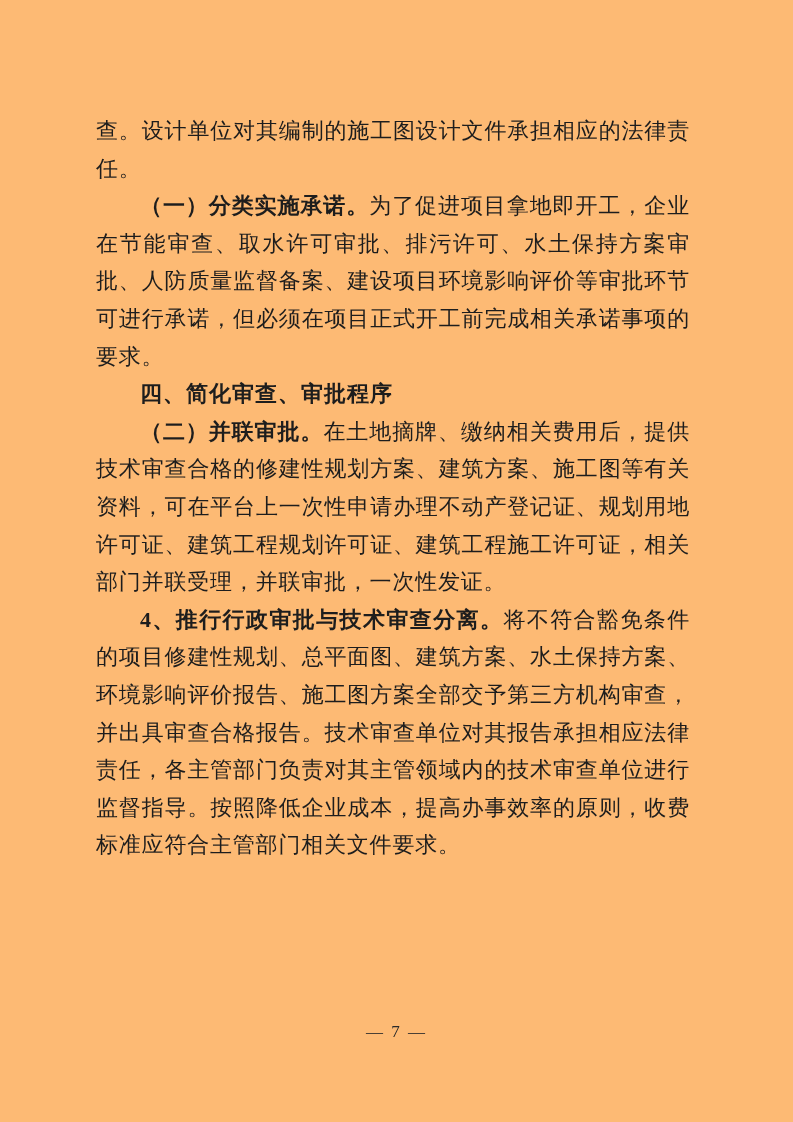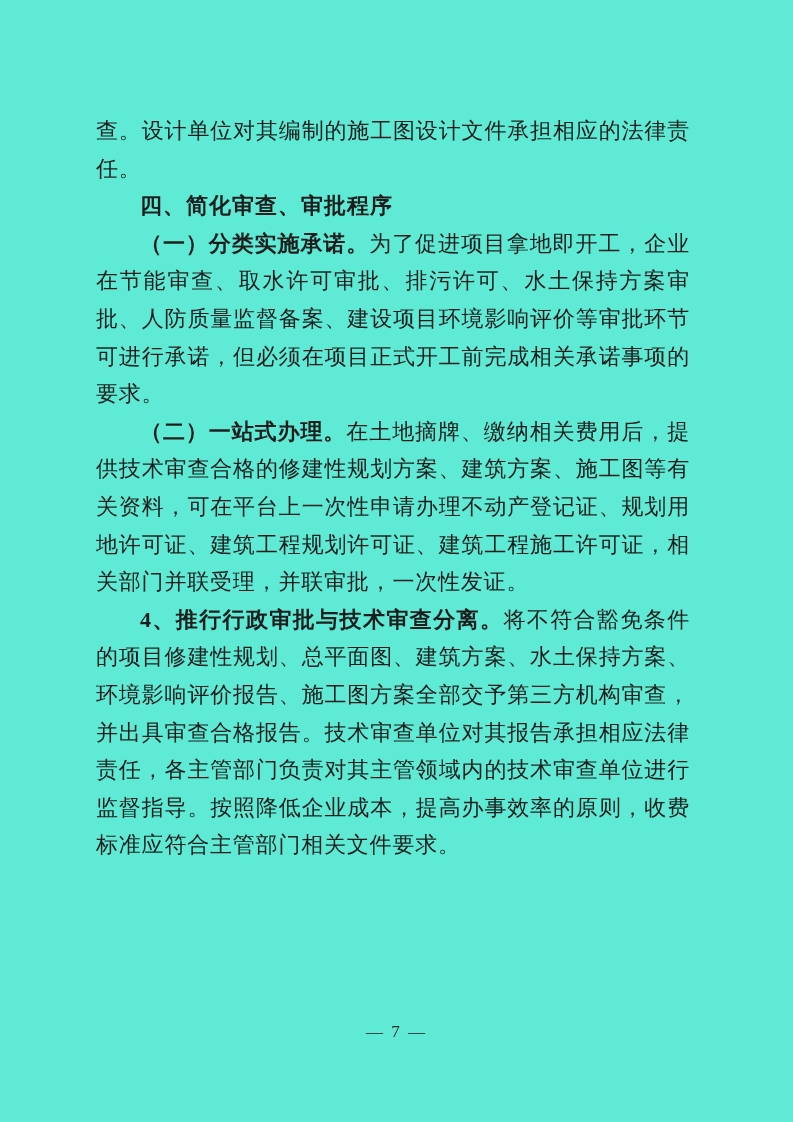--- a/index.html
+++ b/index.html
@@ -5,21 +5,21 @@
   html, body {
     margin: 0;
     padding: 0;
     background: #e8e8e8;
   }
   .page {
     position: relative;
     width: 793px;
     height: 1122px;
     margin: 0 auto;
-    background: #5eead4;
+    background: #fdba74;
     overflow: hidden;
     font-family: "Liberation Serif", "DejaVu Serif", serif;
     color: #1d1d1d;
   }
   .content {
     position: absolute;
     left: 96px;
     top: 112px;
     width: 594px;
     font-size: 22px;
@@ -55,25 +55,25 @@
 </style>
 </head>
 <body>
 
 <div class="page">
   <div class="content">
 
     <p class="para no-indent"><span class="lead"></span><span>查。设计单位对其编制的施工图设计文件承担相应的法律责任。</span></p>
 
 
+    <p class="para"><span class="lead">（一）分类实施承诺。</span><span>为了促进项目拿地即开工，企业在节能审查、取水许可审批、排污许可、水土保持方案审批、人防质量监督备案、建设项目环境影响评价等审批环节可进行承诺，但必须在项目正式开工前完成相关承诺事项的要求。</span></p>
+
     <p class="para heading"><span class="lead">四、简化审查、审批程序</span><span></span></p>
 
-    <p class="para"><span class="lead">（一）分类实施承诺。</span><span>为了促进项目拿地即开工，企业在节能审查、取水许可审批、排污许可、水土保持方案审批、人防质量监督备案、建设项目环境影响评价等审批环节可进行承诺，但必须在项目正式开工前完成相关承诺事项的要求。</span></p>
-
-    <p class="para"><span class="lead">（二）一站式办理。</span><span>在土地摘牌、缴纳相关费用后，提供技术审查合格的修建性规划方案、建筑方案、施工图等有关资料，可在平台上一次性申请办理不动产登记证、规划用地许可证、建筑工程规划许可证、建筑工程施工许可证，相关部门并联受理，并联审批，一次性发证。</span></p>
+    <p class="para"><span class="lead">（二）并联审批。</span><span>在土地摘牌、缴纳相关费用后，提供技术审查合格的修建性规划方案、建筑方案、施工图等有关资料，可在平台上一次性申请办理不动产登记证、规划用地许可证、建筑工程规划许可证、建筑工程施工许可证，相关部门并联受理，并联审批，一次性发证。</span></p>
 
 
     <p class="para"><span class="lead">4、推行行政审批与技术审查分离。</span><span>将不符合豁免条件的项目修建性规划、总平面图、建筑方案、水土保持方案、环境影响评价报告、施工图方案全部交予第三方机构审查，并出具审查合格报告。技术审查单位对其报告承担相应法律责任，各主管部门负责对其主管领域内的技术审查单位进行监督指导。按照降低企业成本，提高办事效率的原则，收费标准应符合主管部门相关文件要求。</span></p>
 
   </div>
 
   <div class="footer"><span>— 7 —</span></div>
 </div>
 
 </body></html>

